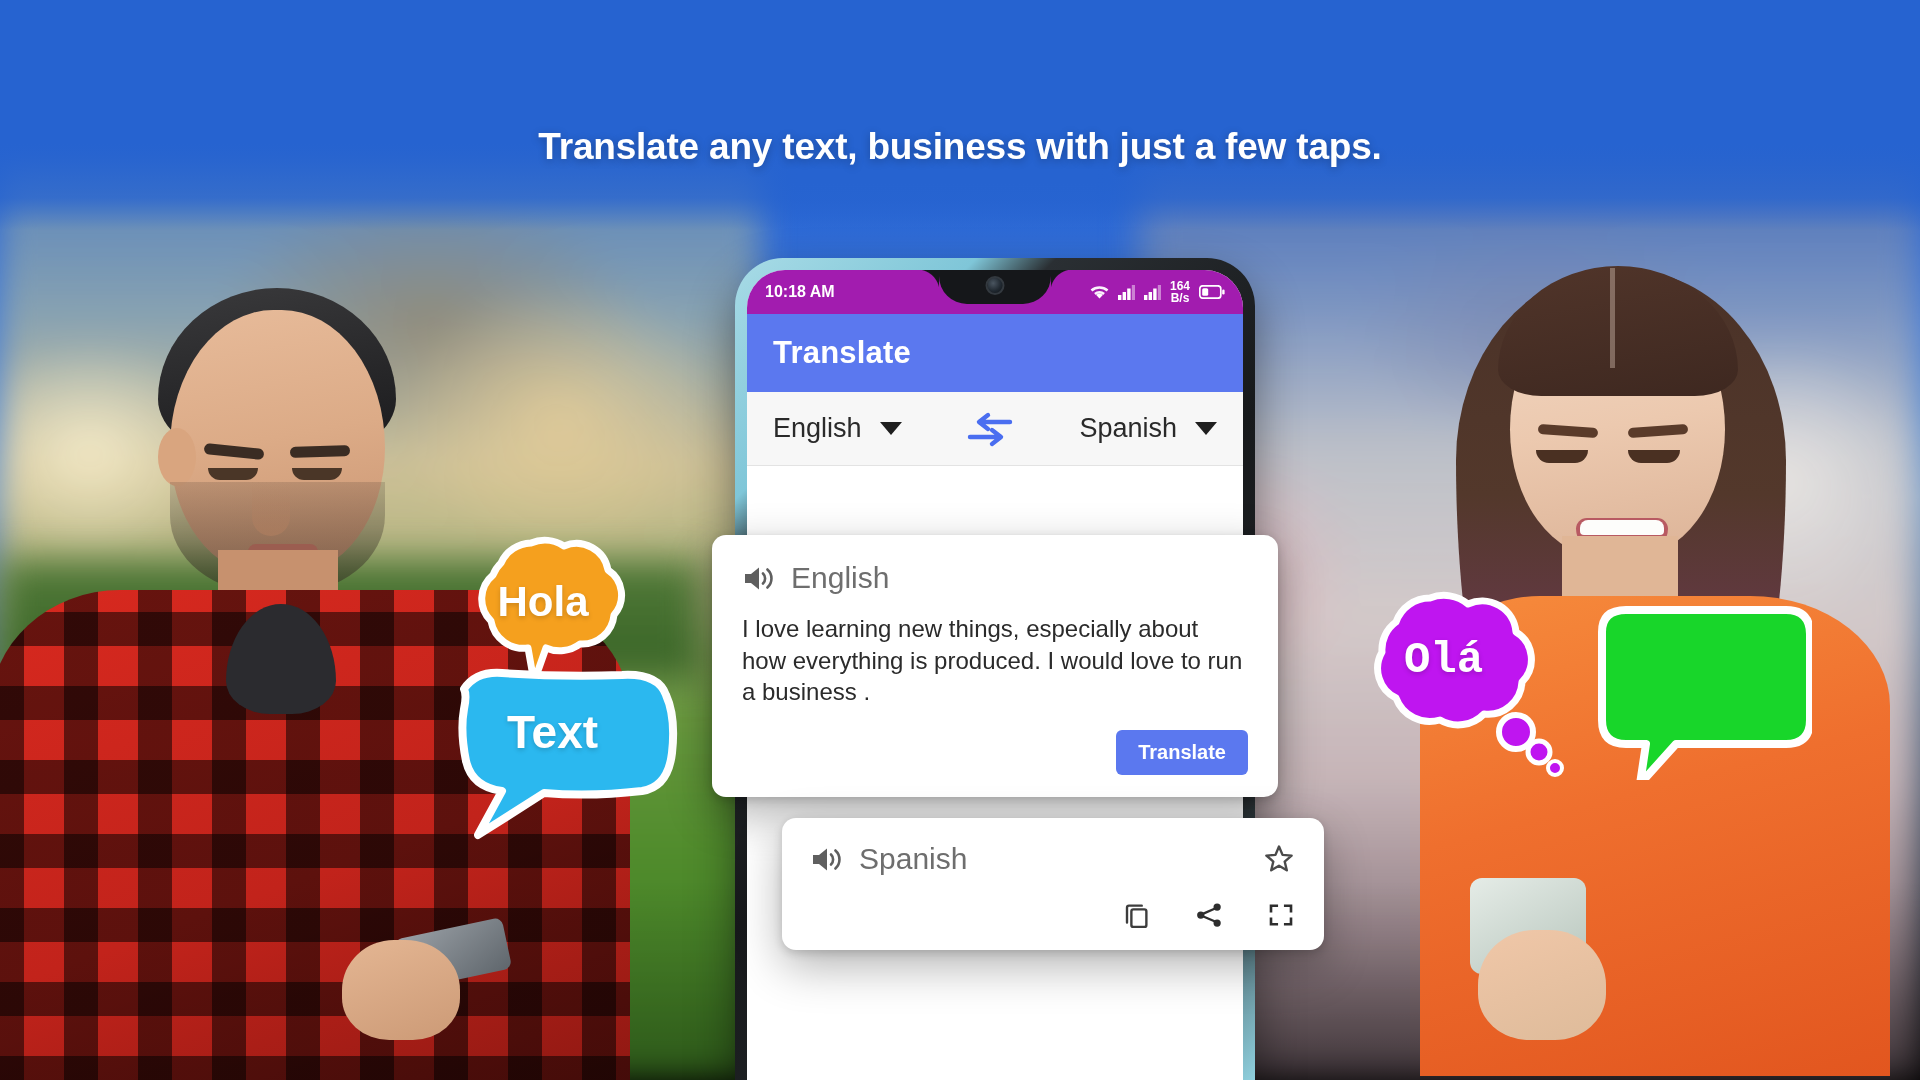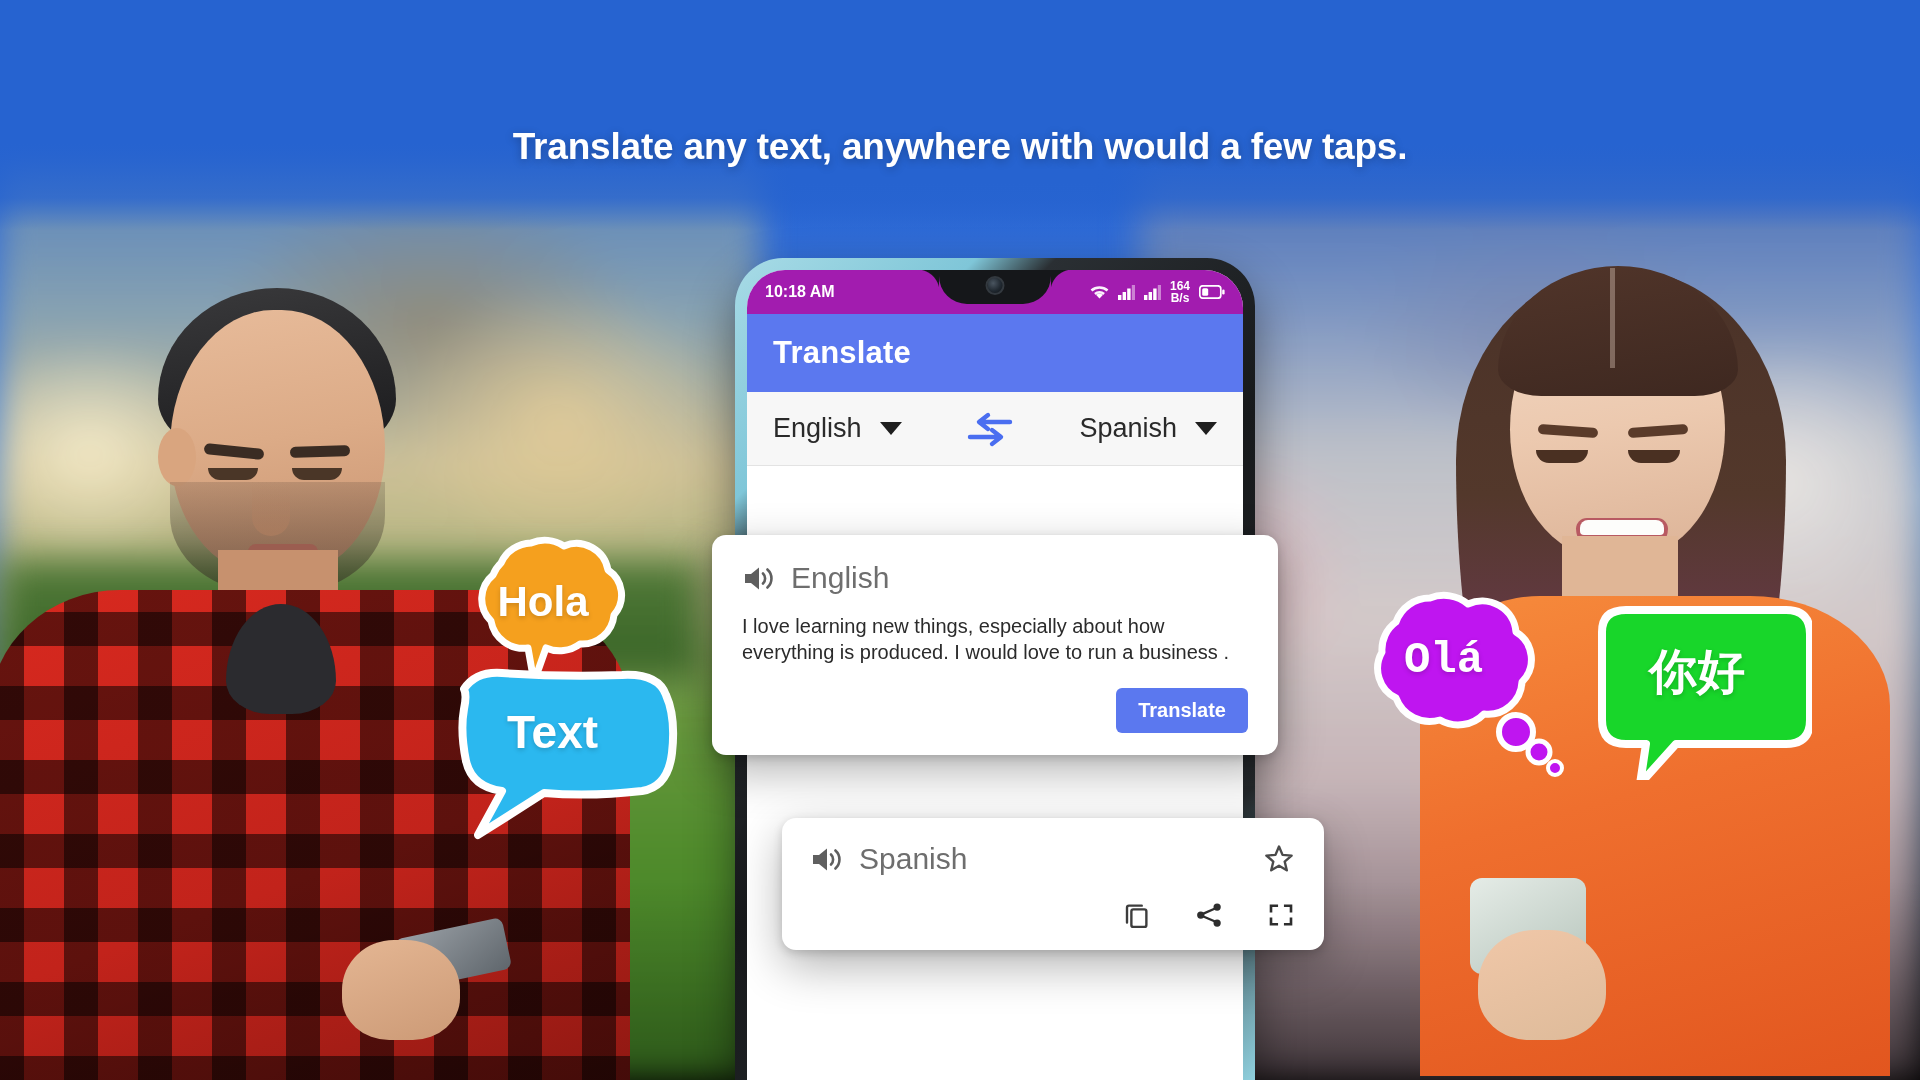--- a/index.html
+++ b/index.html
@@ -336,21 +336,21 @@
     box-shadow: 0 16px 46px rgba(0,0,0,.30), 0 3px 10px rgba(0,0,0,.16);
   }
   .card-head {
     display: flex; align-items: center; justify-content: space-between;
   }
   .card-head-left { display: flex; align-items: center; gap: 18px; }
   .card-lang {
     font-size: 30px; color: #6e6e6e; font-weight: 400;
   }
   .card-text {
-    font-size: 20px; line-height: 1.32; color: #2b2b2b;
+    font-size: 24px; line-height: 1.32; color: #2b2b2b;
   }
   .translate-btn {
     background: #5b78ef; color: #fff;
     font-size: 20px; font-weight: 600;
     border: none; border-radius: 6px;
     padding: 11px 22px;
     cursor: pointer;
   }
   .card-actions { display: flex; align-items: center; gap: 42px; }
 
@@ -364,21 +364,21 @@
 
 <div id="stage">
 
   <div class="bg-base"></div>
   <div class="bg-left"></div>
   <div class="bg-left-hedge"></div>
   <div class="bg-right"></div>
   <div class="bg-bottom-fade"></div>
   <div class="bg-top-blue"></div>
 
-  <div class="subhead">Translate any text, anywhere with would a few taps.</div>
+  <div class="subhead">Translate any text, business with just a few taps.</div>
 
   <div class="person man">
     <div class="hair"></div>
     <div class="head"></div>
     <div class="ear"></div>
     <div class="beard"></div>
     <div class="brow l"></div>
     <div class="brow r"></div>
     <div class="eye l"></div>
     <div class="eye r"></div>
@@ -438,21 +438,20 @@
       <circle cx="225" cy="188" r="7" fill="#bf15f0" stroke="#ffffff" stroke-width="4"></circle>
     </svg>
     <div class="bubble-text" style="font-size:44px; top:40%; left:-18px;font-family:Liberation Mono, monospace;">Olá</div>
   </div>
 
   <div style="position:absolute; left:1582px; top:600px; width:230px; height:180px;">
     <svg viewBox="0 0 230 180" width="230" height="180">
       <path d="M20 32 q0 -22 24 -22 h160 q24 0 24 24 v86 q0 24 -24 24 h-110
                l-36 40 l6 -40 h-20 q-24 0 -24 -24 z" fill="#18d62a" stroke="#ffffff" stroke-width="8" stroke-linejoin="round"></path>
     </svg>
-    <div class="bubble-text" style="font-size:48px; top:40%;">你好</div>
   </div>
 
   <div class="phone-mock">
     <div class="phone-inner">
 
       <div class="notch-bar">
 
         <div class="notch"></div>
         <div class="cam"></div>
 

